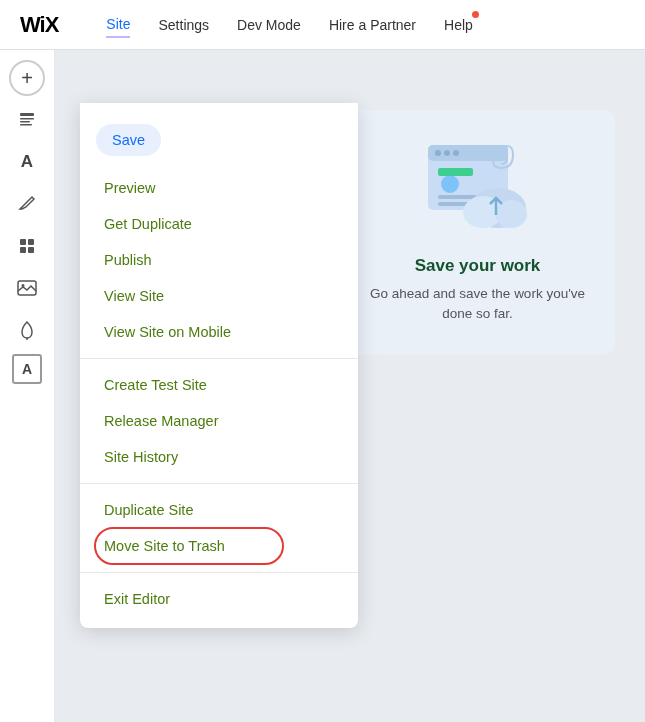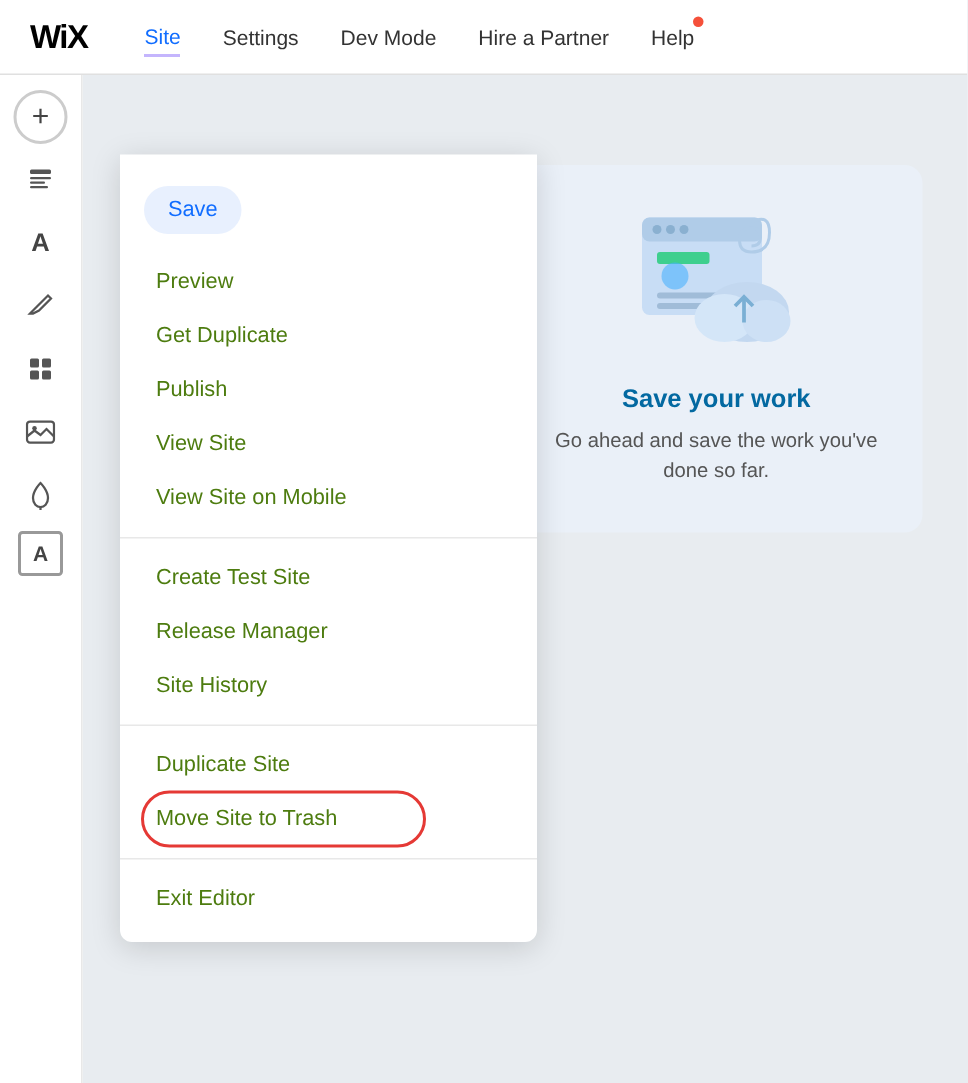--- a/index.html
+++ b/index.html
@@ -22,21 +22,21 @@
       padding: 0 20px;
       gap: 28px;
       position: relative;
       z-index: 100;
     }
     .wix-logo {
       font-size: 22px;
       font-weight: 900;
       color: #000;
       letter-spacing: -1px;
-      margin-right: 10px;
+      margin-right: 20px;
     }
     .nav-item {
       font-size: 14px;
       color: #333;
       cursor: pointer;
       padding: 4px 0;
     }
     .nav-item.active {
       color: #116dff;
       border-bottom: 2px solid #c4b5fd;
@@ -181,21 +181,21 @@
     .save-panel-illustration {
       width: 130px;
       height: 100px;
       margin-bottom: 16px;
       position: relative;
     }
 
     .save-panel h3 {
       font-size: 17px;
       font-weight: 600;
-      color: #0369a1;
+      color: #14532d;
       margin-bottom: 8px;
     }
     .save-panel p {
       font-size: 13.5px;
       color: #555;
       line-height: 1.5;
     }
   </style>
 </head>
 <body>

